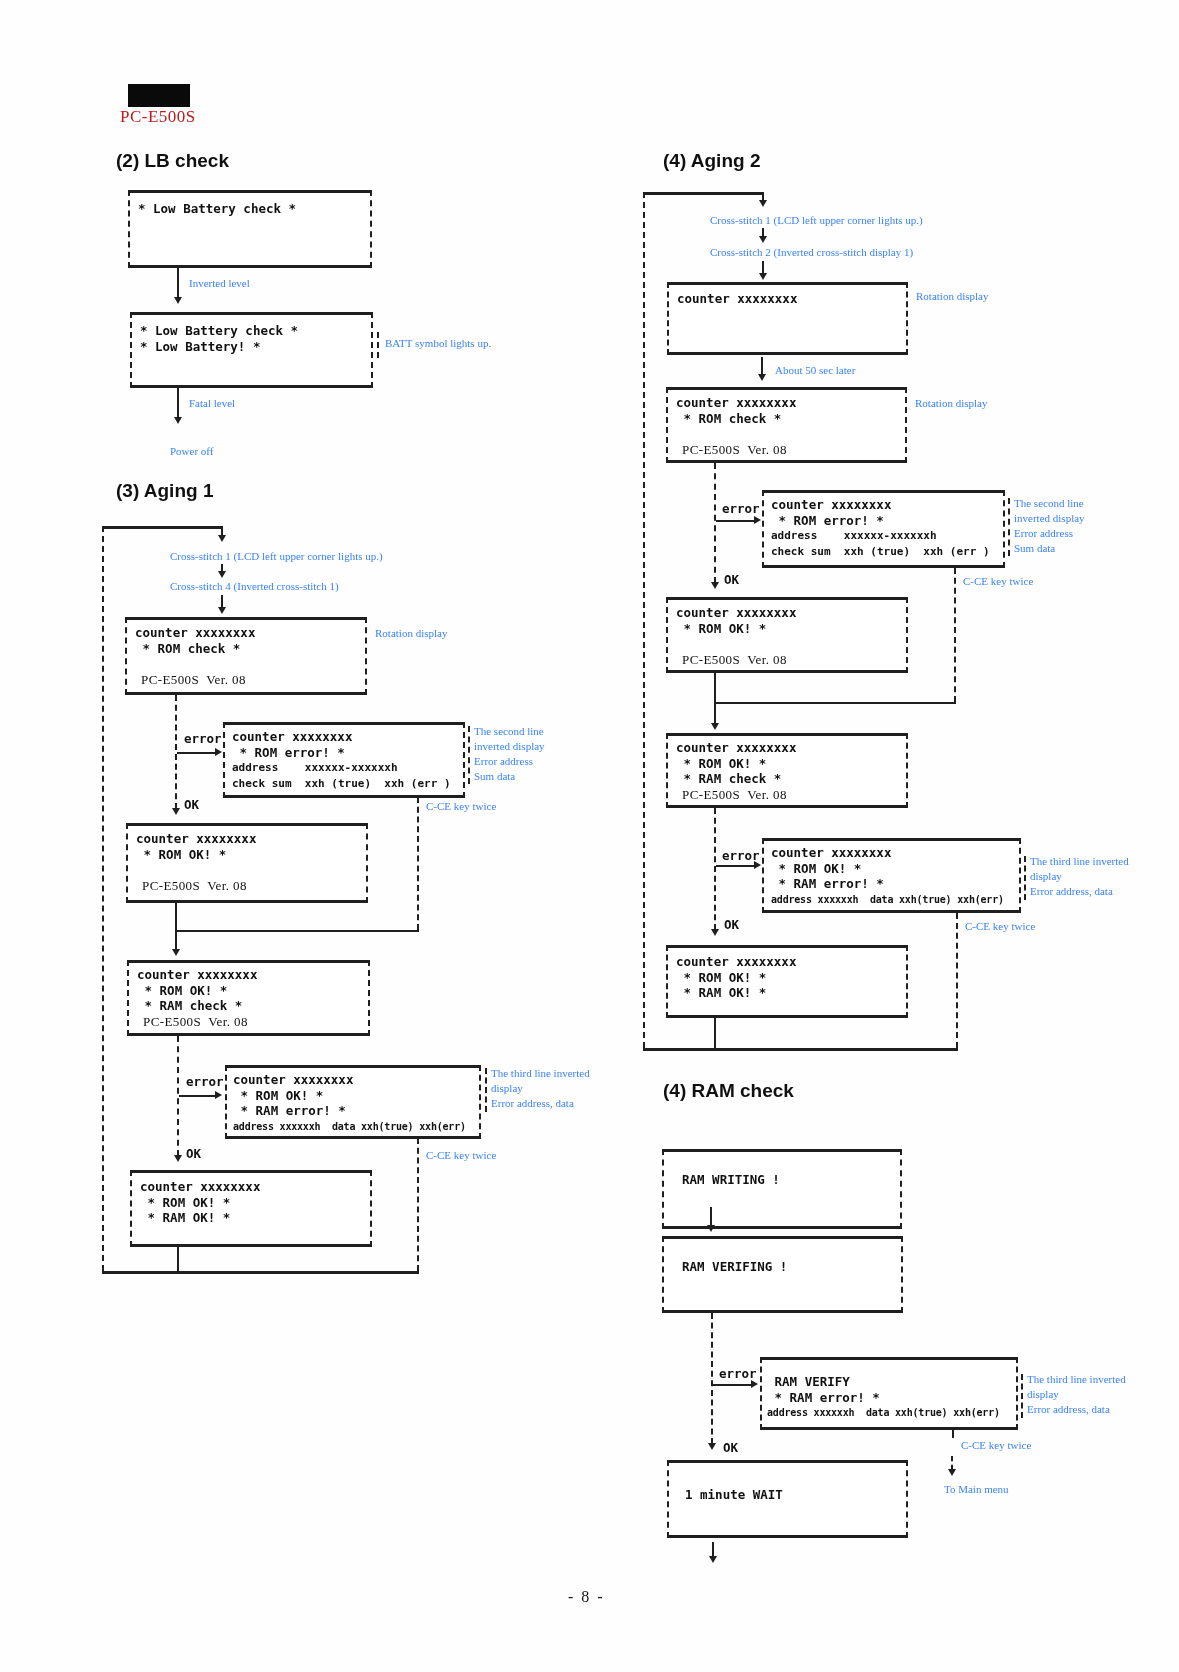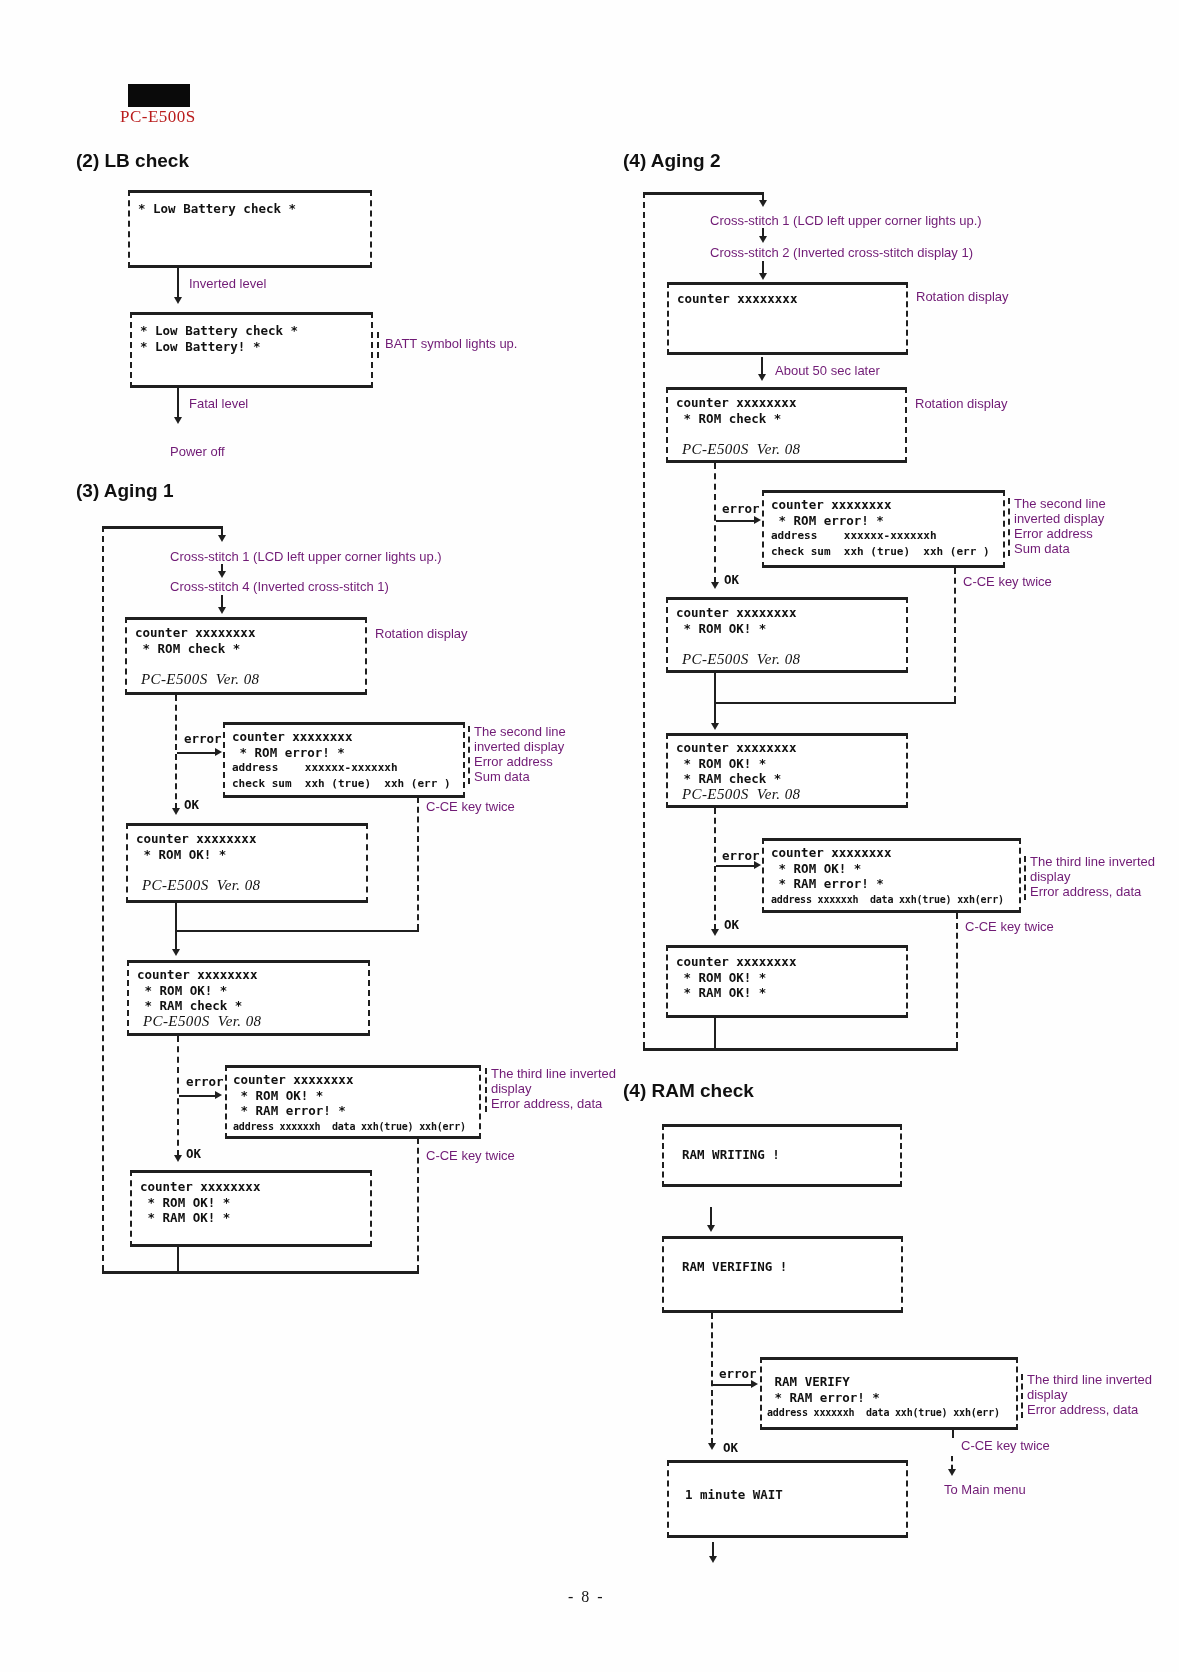--- a/index.html
+++ b/index.html
@@ -1,31 +1,31 @@
 <!DOCTYPE html>
 <html><head>
 <meta charset="utf-8">
 <style>
   html,body{margin:0;padding:0;}
   body{width:1179px;height:1672px;position:relative;background:#fefefe;
        font-family:"Liberation Sans",sans-serif;color:#1a1a1a;overflow:hidden;}
-  .h2{position:absolute;font-weight:700;font-size:19px;color:#101010;white-space:nowrap;}
+  .h2{position:absolute;font-weight:700;font-size:19px;color:#101010;white-space:nowrap;margin-left:40px;}
   .brand{position:absolute;font-family:"Liberation Serif",serif;font-size:17px;color:#b91c1c;letter-spacing:.5px;}
   .logo{position:absolute;background:#0a0a0a;}
   .box{position:absolute;box-sizing:border-box;background:#fff;
        border-top:3px solid #1f1f1f;border-bottom:3px solid #1f1f1f;
        border-left:2px dashed #1f1f1f;border-right:2px dashed #1f1f1f;
        padding:5px 2px 0 8px;}
   .lcd{font-family:"DejaVu Sans Mono",monospace;font-weight:700;font-size:12.5px;
        line-height:15.5px;min-height:15.5px;white-space:pre;color:#111;}
   .lcd.sm{font-size:11px;}
   .lcd.xs{font-size:10px;letter-spacing:-0.2px;}
-  .lcd.serif{font-family:"Liberation Serif",serif;font-weight:400;font-size:15px;
-       letter-spacing:.4px;padding-left:6px;font-style:italic;}
-  .note{position:absolute;font-size:13px;line-height:15px;color:#701a75;white-space:nowrap;}
+  .lcd.serif{font-family:"Liberation Serif",serif;font-weight:400;font-size:13px;
+       letter-spacing:.4px;padding-left:6px;}
+  .note{position:absolute;font-size:11px;line-height:15px;color:#3b82f6;white-space:nowrap;font-family:Liberation Serif, serif;}
   .mlabel{position:absolute;font-family:"DejaVu Sans Mono",monospace;font-weight:700;
        font-size:12.5px;color:#111;white-space:pre;}
   .vline{position:absolute;width:0;border-left:2px solid #1f1f1f;}
   .vline.dash{border-left-style:dashed;}
   .hline{position:absolute;height:0;border-top:2px solid #1f1f1f;}
   .hline.thick{border-top-width:3px;}
   .ah-d{position:absolute;width:0;height:0;border-left:4px solid transparent;
        border-right:4px solid transparent;border-top:7px solid #1f1f1f;}
   .ah-r{position:absolute;width:0;height:0;border-top:4px solid transparent;
        border-bottom:4px solid transparent;border-left:7px solid #1f1f1f;}
@@ -246,21 +246,21 @@
 <div class="box" style="left:666px;top:945px;width:242px;height:73px;padding-top:6px">
   <div class="lcd">counter xxxxxxxx</div>
   <div class="lcd"> * ROM OK! *</div>
   <div class="lcd"> * RAM OK! *</div>
 </div>
 <div class="vline" style="left:714px;top:1018px;height:30px"></div>
 <div class="hline thick" style="left:643px;top:1048px;width:315px"></div>
 
 <div class="h2" style="left:623px;top:1080px">(4) RAM check</div>
 
-<div class="box" style="left:662px;top:1124px;width:240px;height:63px;padding:20px 0 0 18px">
+<div class="box" style="left:662px;top:1149px;width:240px;height:80px;padding:20px 0 0 18px">
   <div class="lcd">RAM WRITING !</div>
 </div>
 <div class="vline" style="left:710px;top:1207px;height:19px"></div>
 <div class="ah-d" style="left:707px;top:1225px"></div>
 
 <div class="box" style="left:662px;top:1236px;width:241px;height:77px;padding:20px 0 0 18px">
   <div class="lcd">RAM VERIFING !</div>
 </div>
 
 <div class="vline dash" style="left:711px;top:1313px;height:131px"></div>

